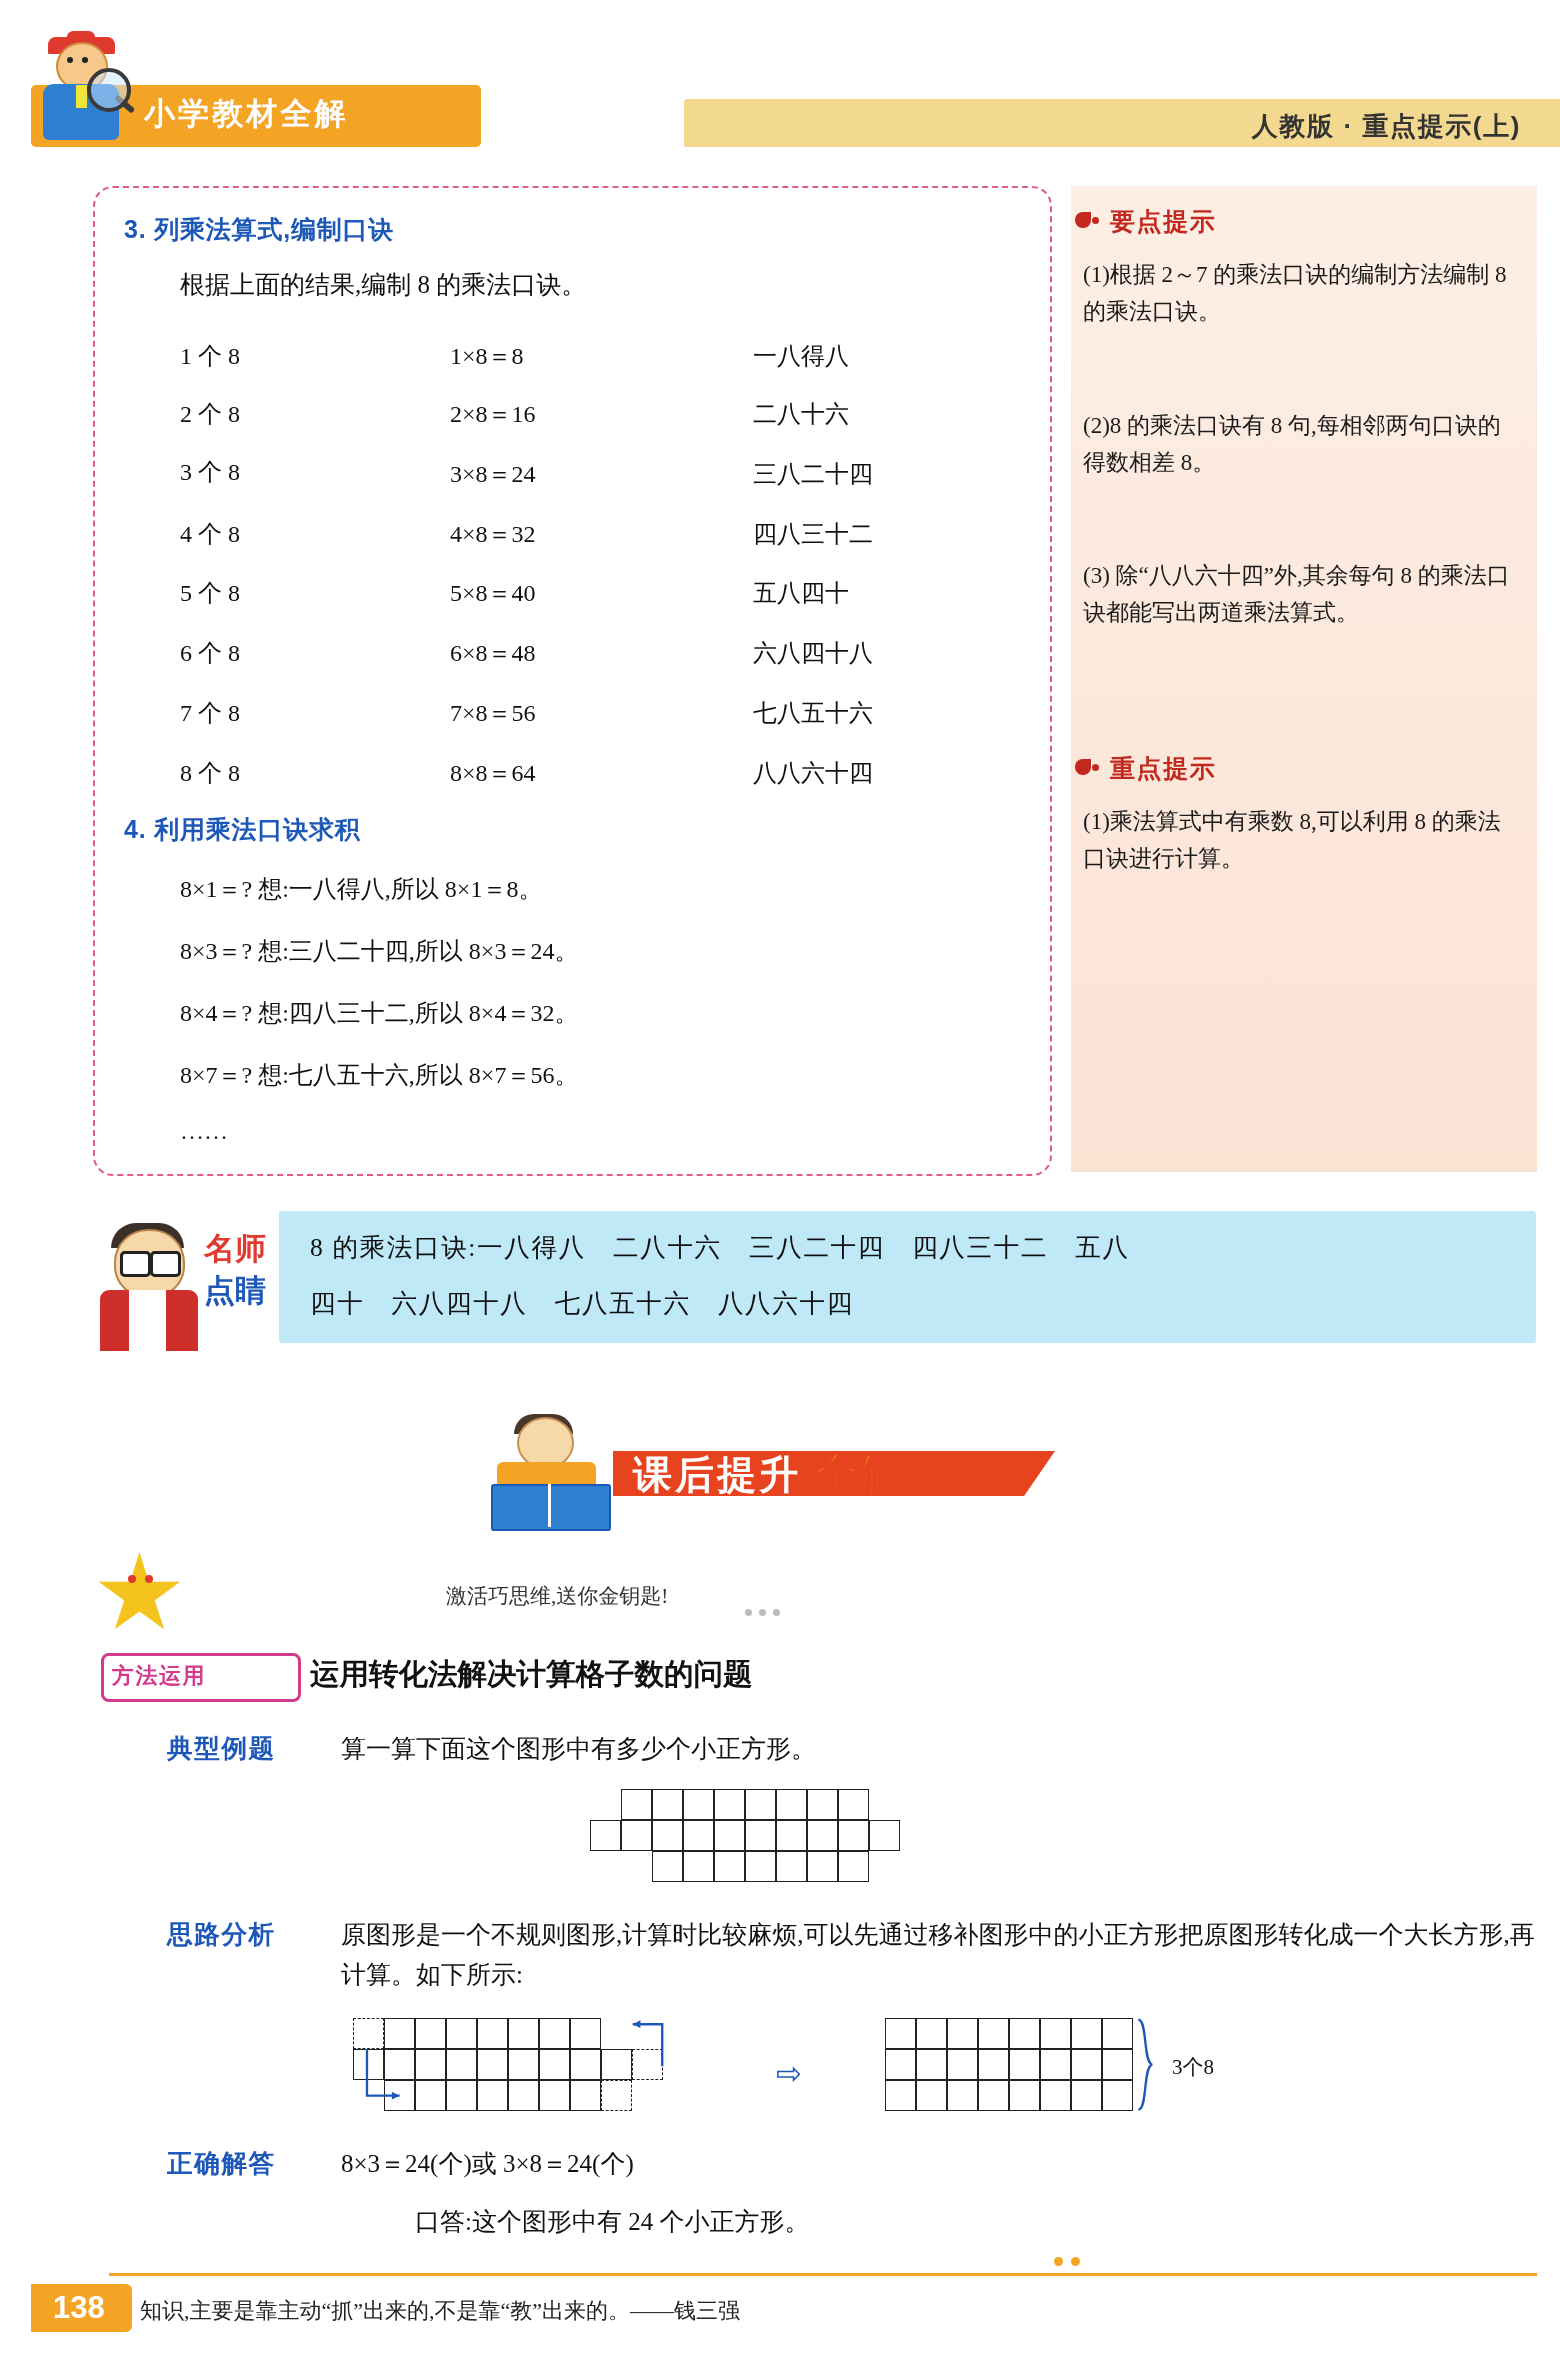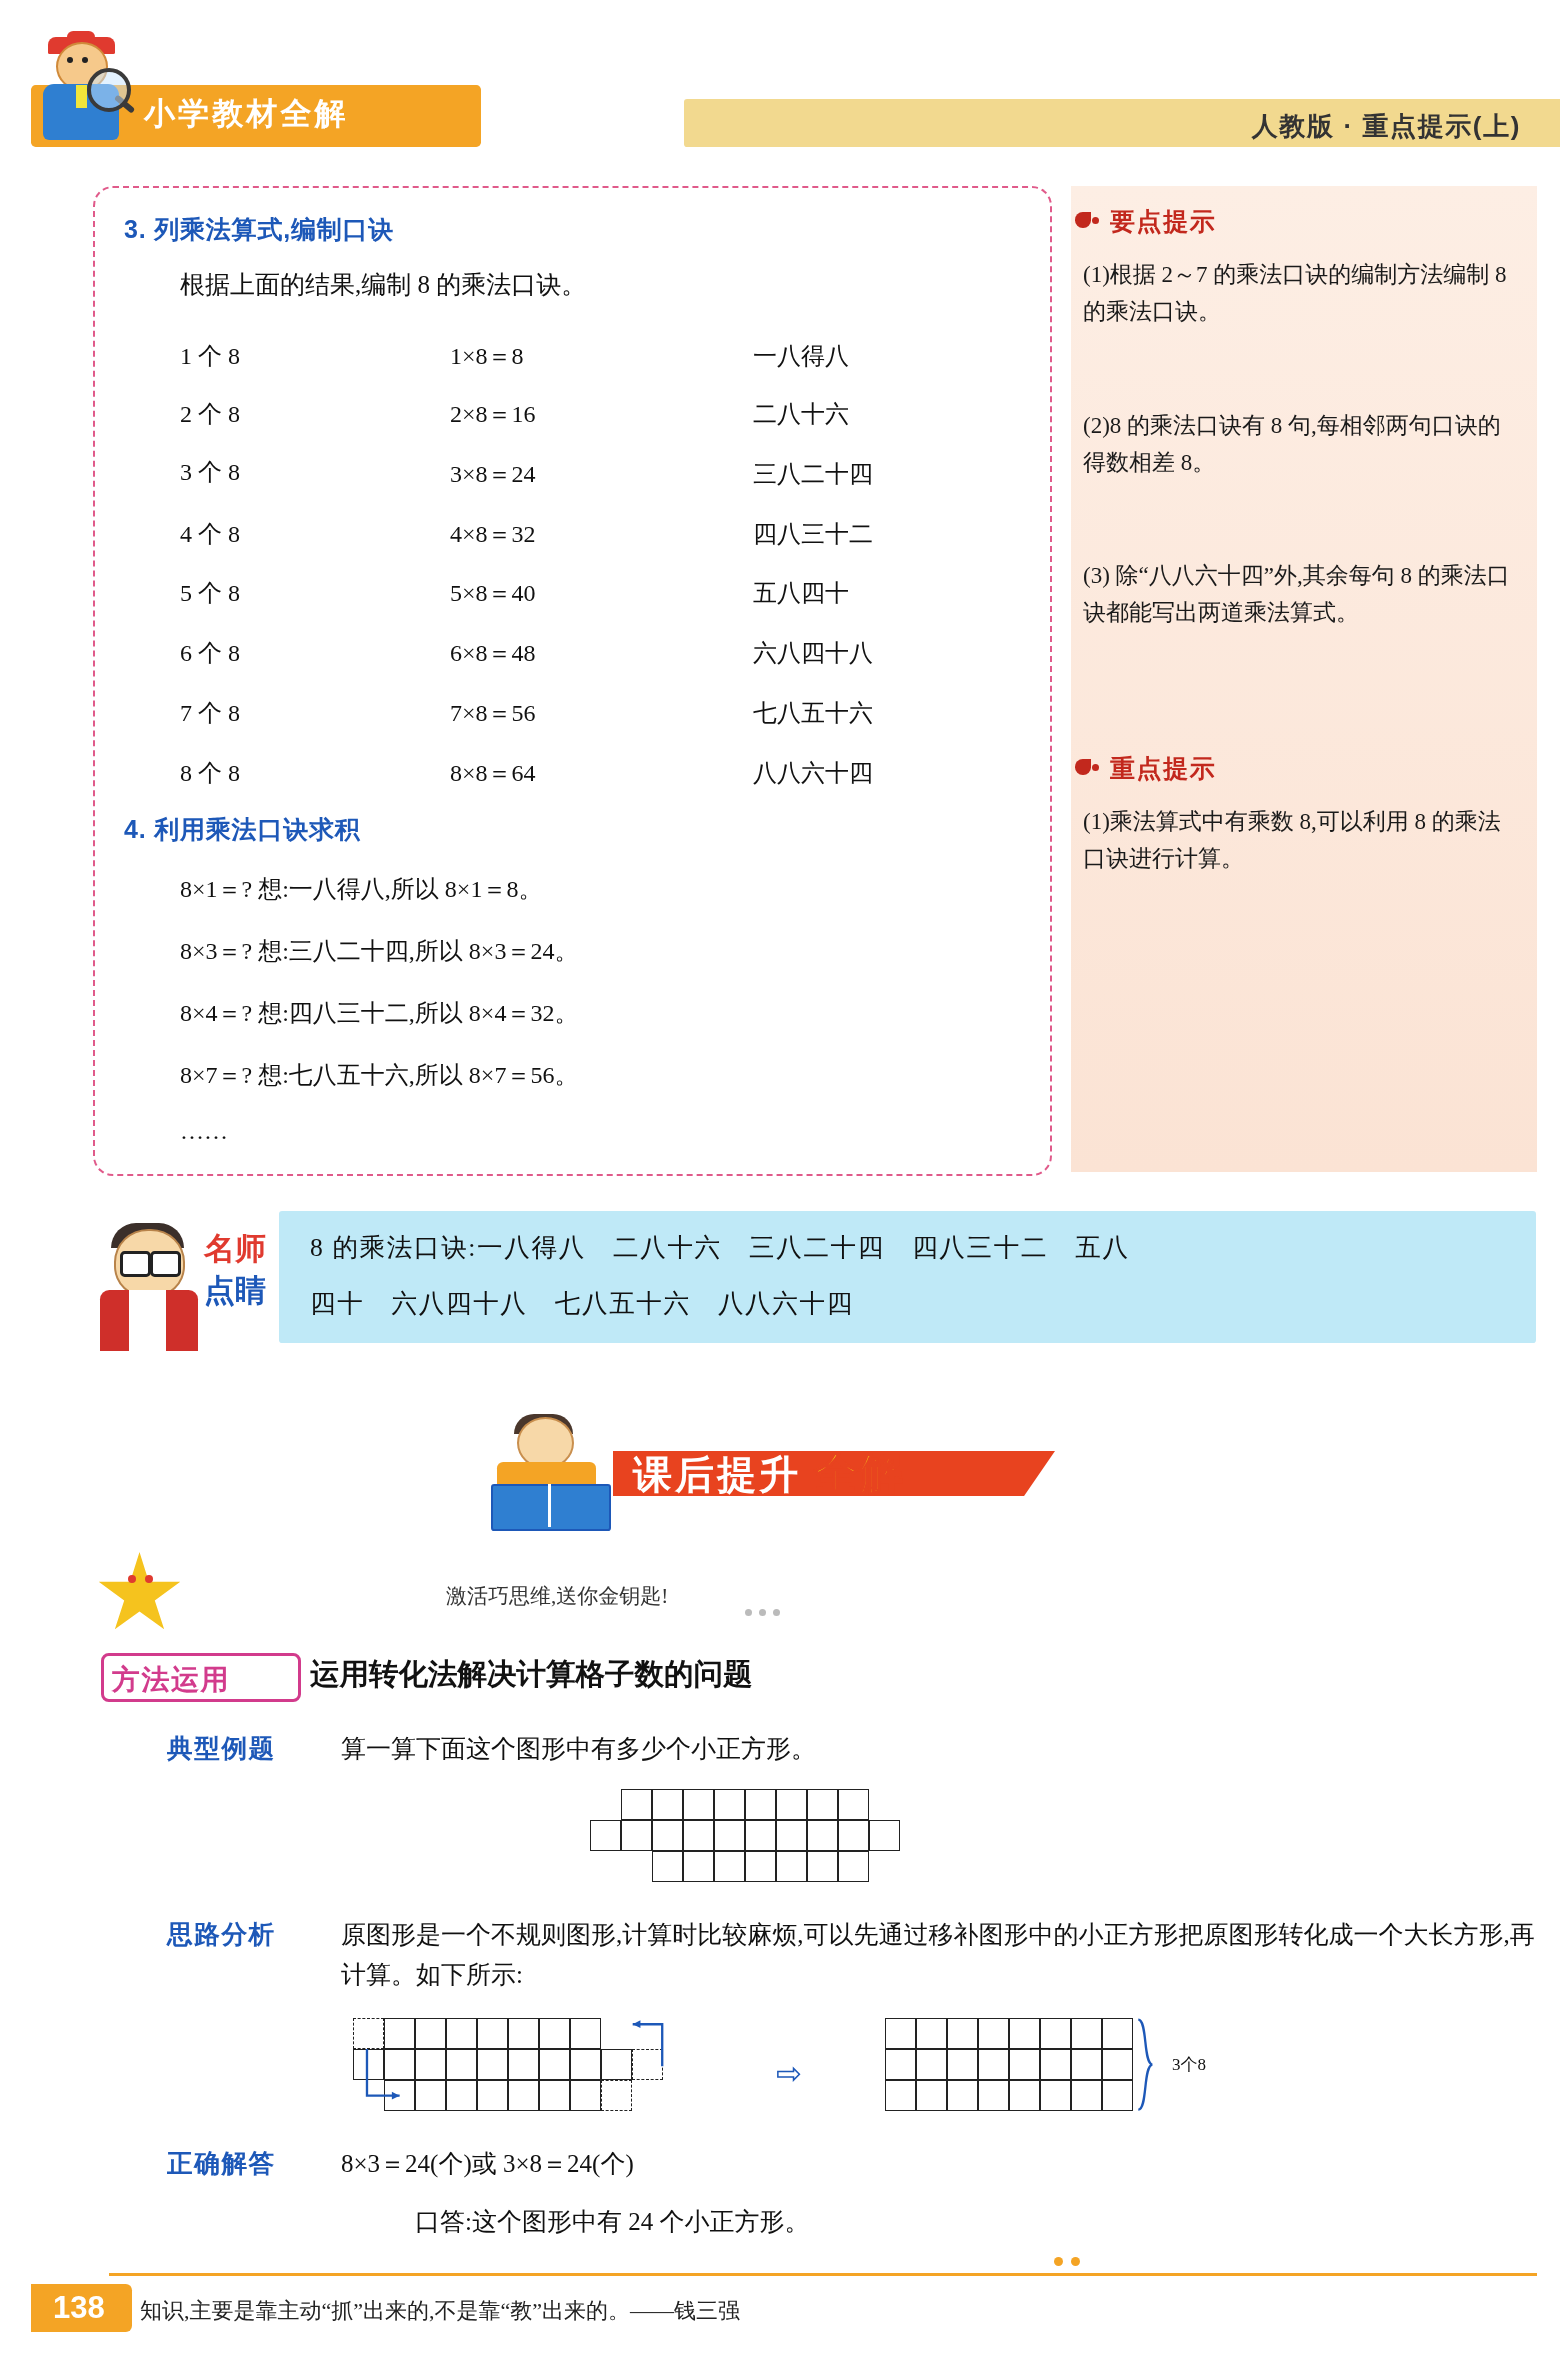--- a/index.html
+++ b/index.html
@@ -159,39 +159,39 @@
   }
   .cap-dots { position:absolute; left:745px; top:1605px; }
   .cap-dots i { display:inline-block; width:7px; height:7px; border-radius:50%; background:#bbb; margin-right:7px;}
 
   
   .method-badge {
     position:absolute; left:101px; top:1653px; width:194px; height:43px;
     border:3.1px solid #d23b8c; border-radius:7.8px;
   }
   .method-badge .t {
-    position:absolute; left:7.8px; top:5.4px; font-size:28px; color:#d23b8c; font-weight:bold;
+    position:absolute; left:7.8px; top:5.4px; font-size:22px; color:#d23b8c; font-weight:bold;
     font-family:"Liberation Sans", sans-serif; letter-spacing:1.6px;
   }
   .method-title {
     position:absolute; left:310px; top:1655px; font-size:29.5px; color:#111; font-weight:bold;
     font-family:"Liberation Sans", sans-serif;
   }
   .blue-label {
     position:absolute; font-size:25.6px; color:#1d58b8; font-weight:bold;
     font-family:"Liberation Sans", sans-serif; letter-spacing:1.6px;
   }
   .body-text { position:absolute; font-size:25px; color:#111; line-height:40px;}
 
   
   .gridwrap { position:absolute; }
   .cell { position:absolute; border:1.6px solid #222; box-sizing:border-box; }
 
   .arrow-eq { position:absolute; font-size:31px; color:#1d58b8; }
-  .brace-label { position:absolute; font-size:17px; color:#111; }
+  .brace-label { position:absolute; font-size:21px; color:#111; }
 
   
   .footer-num {
     position:absolute; left:31px; bottom:22px; width:101px; height:48px;
     background:#f4a425; border-radius:0 6.2px 6.2px 0;
   }
   .footer-num .n {
     position:absolute; left:22px; top:6.2px; font-size:31px; color:#fff; font-weight:bold;
     font-family:"Liberation Sans", sans-serif;
   }

